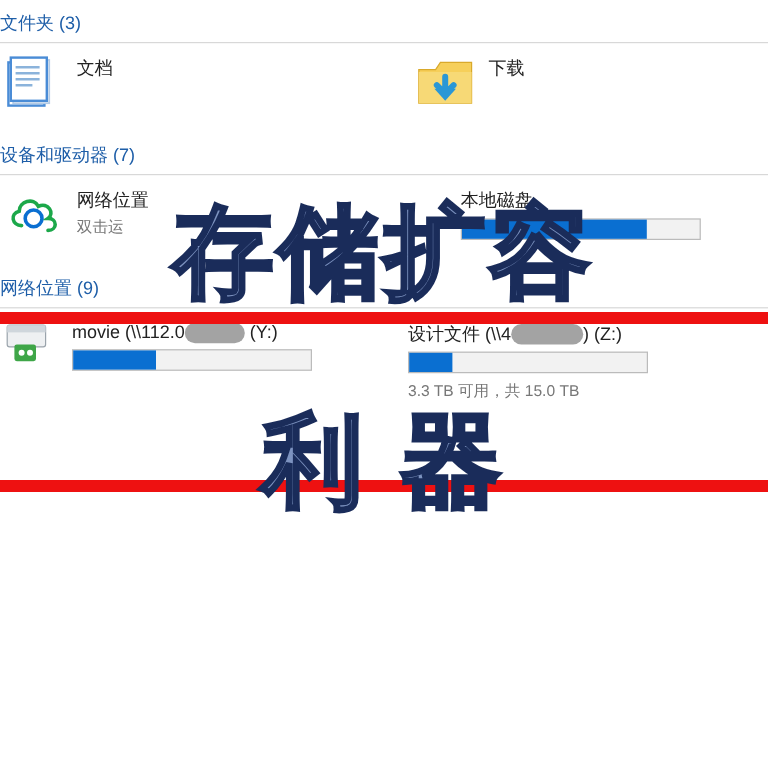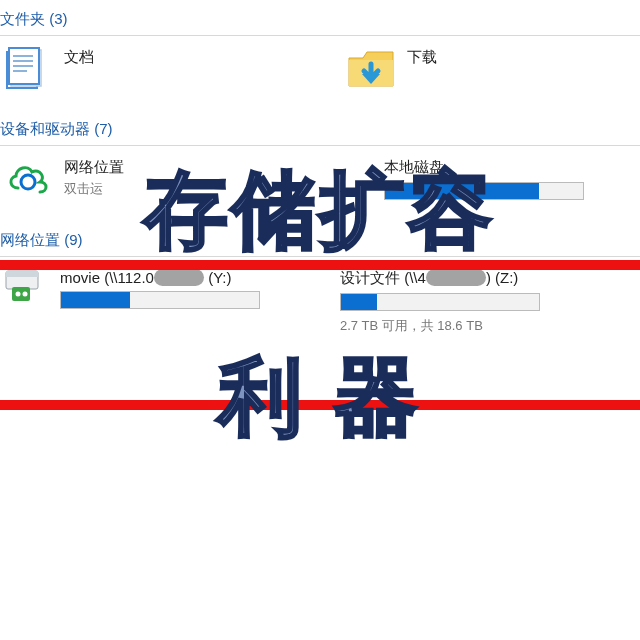--- a/index.html
+++ b/index.html
@@ -34,21 +34,21 @@
   
   .overlay {
     position: absolute; left: 0; right: 0; text-align: center;
     font-weight: 900; font-size: 84px; line-height: 1;
     color: #7d93c0; letter-spacing: 4px;
     -webkit-text-stroke: 3px #1a2c5a;
     z-index: 5; pointer-events: none;
     font-family: "Microsoft YaHei", sans-serif;
   }
   .overlay.top { top: 168px; }
-  .overlay.bot { top: 355px; }
+  .overlay.bot { top: 342px; }
 </style>
 </head>
 <body>
 
 <div class="section-header">文件夹 (3)</div>
 <div class="row">
   <div class="item">
     <div class="icon-box">
       <svg width="46" height="44" viewBox="0 0 46 44">
         <rect x="2" y="6" width="30" height="36" fill="#fff" stroke="#4a8cd6" stroke-width="2"></rect>
@@ -126,21 +126,21 @@
     </div>
   </div>
   <div class="item item-big">
     <div class="labels capacity" style="margin-left:8px">
       <span class="name">
         <span>设计文件 (\\4</span><span class="blur">XXXXXX</span><span>) (Z:)</span>
       </span>
       <div class="bar">
         <div class="bar-fill" style="width:18%"></div>
       </div>
-      <span class="sub">2.7 TB 可用，共 18.6 TB</span>
+      <span class="sub">3.3 TB 可用，共 15.0 TB</span>
     </div>
   </div>
 </div>
 
 <div class="redbar" style="top:260px"></div>
 <div class="redbar" style="top:400px"></div>
 
 <div class="overlay top">存储扩容</div>
 <div class="overlay bot">利 器</div>
 

